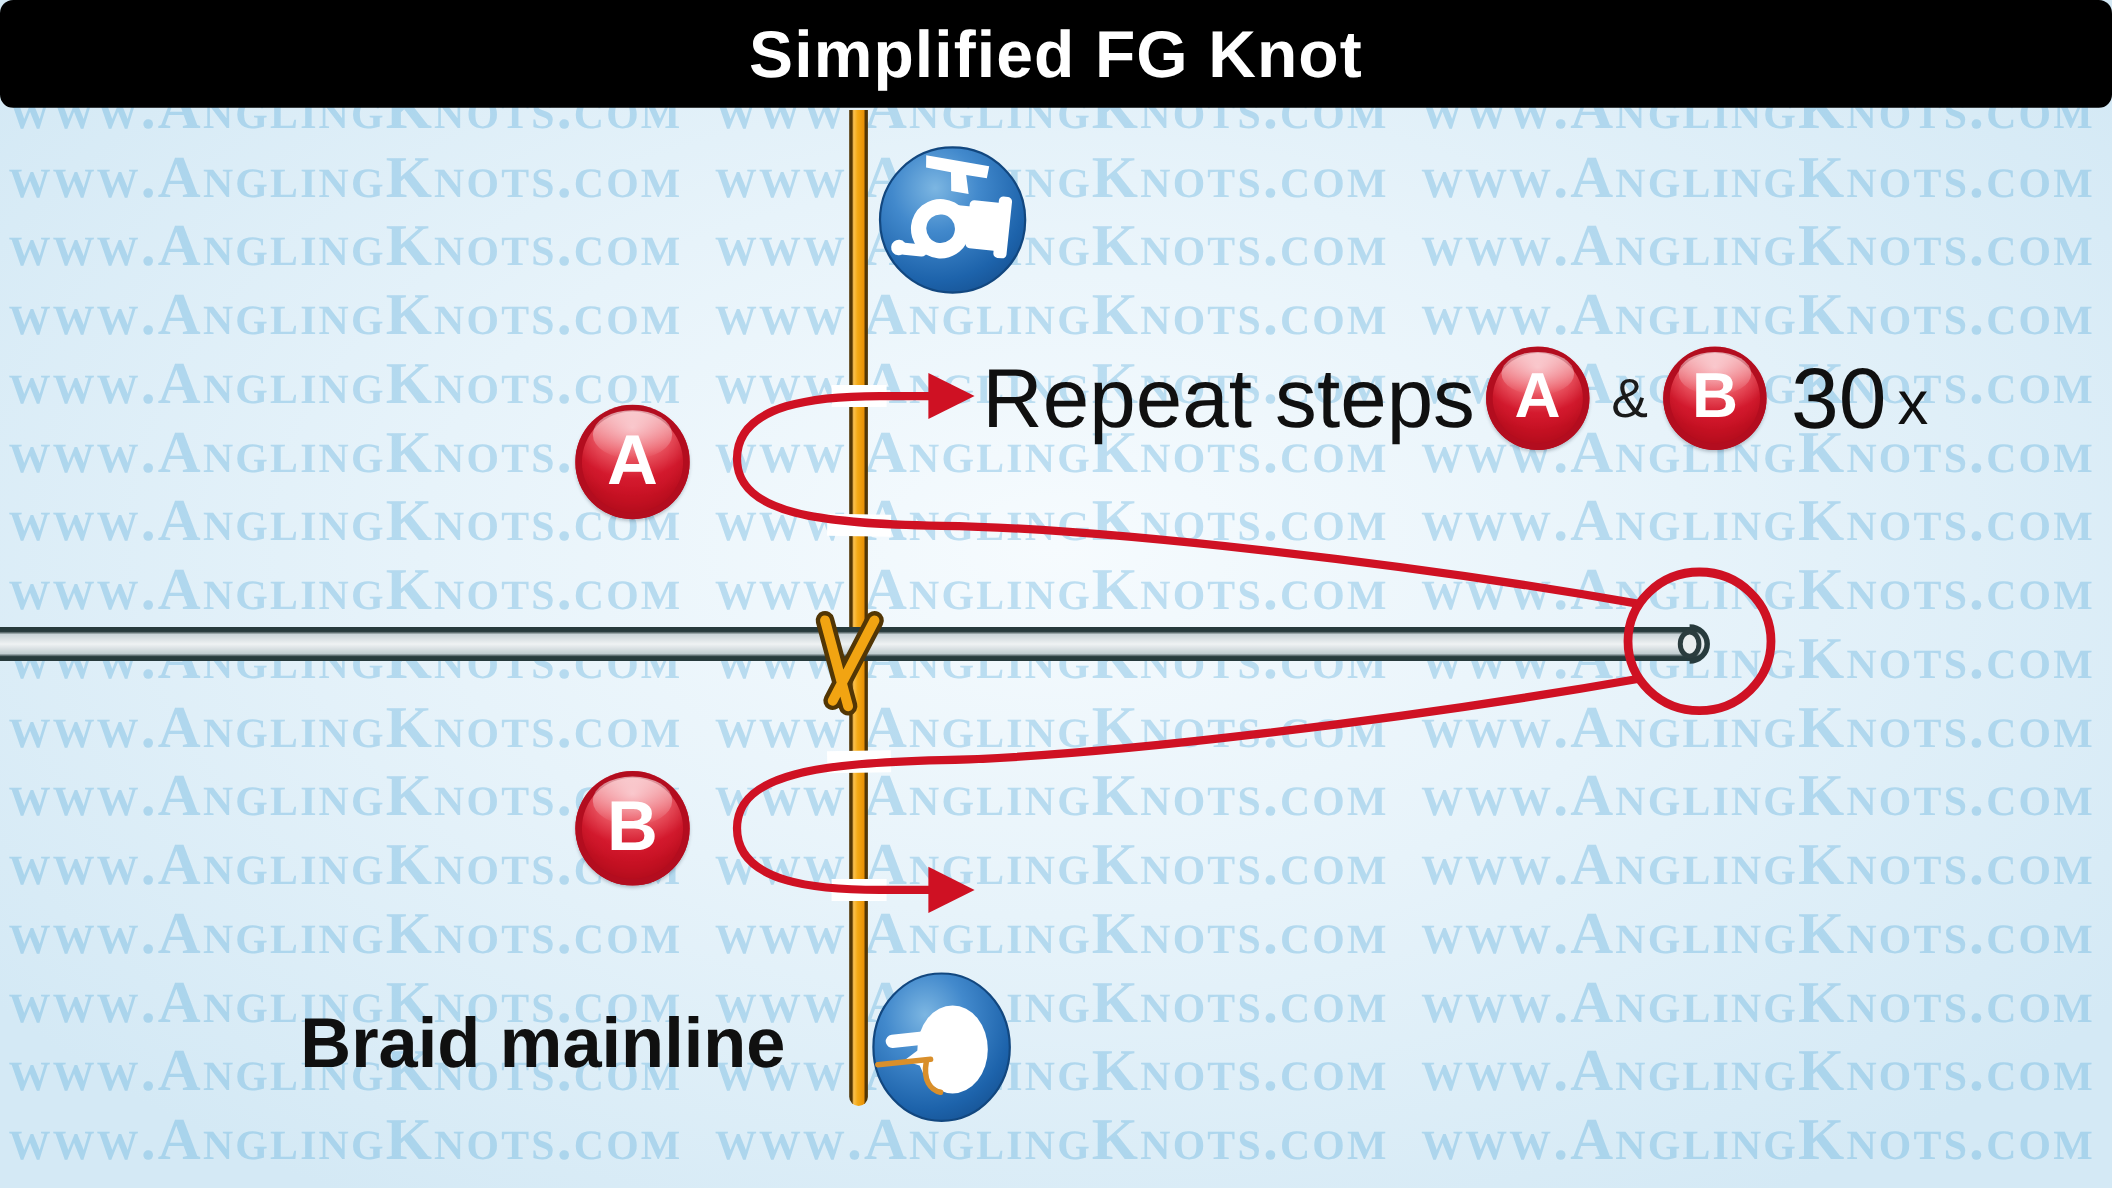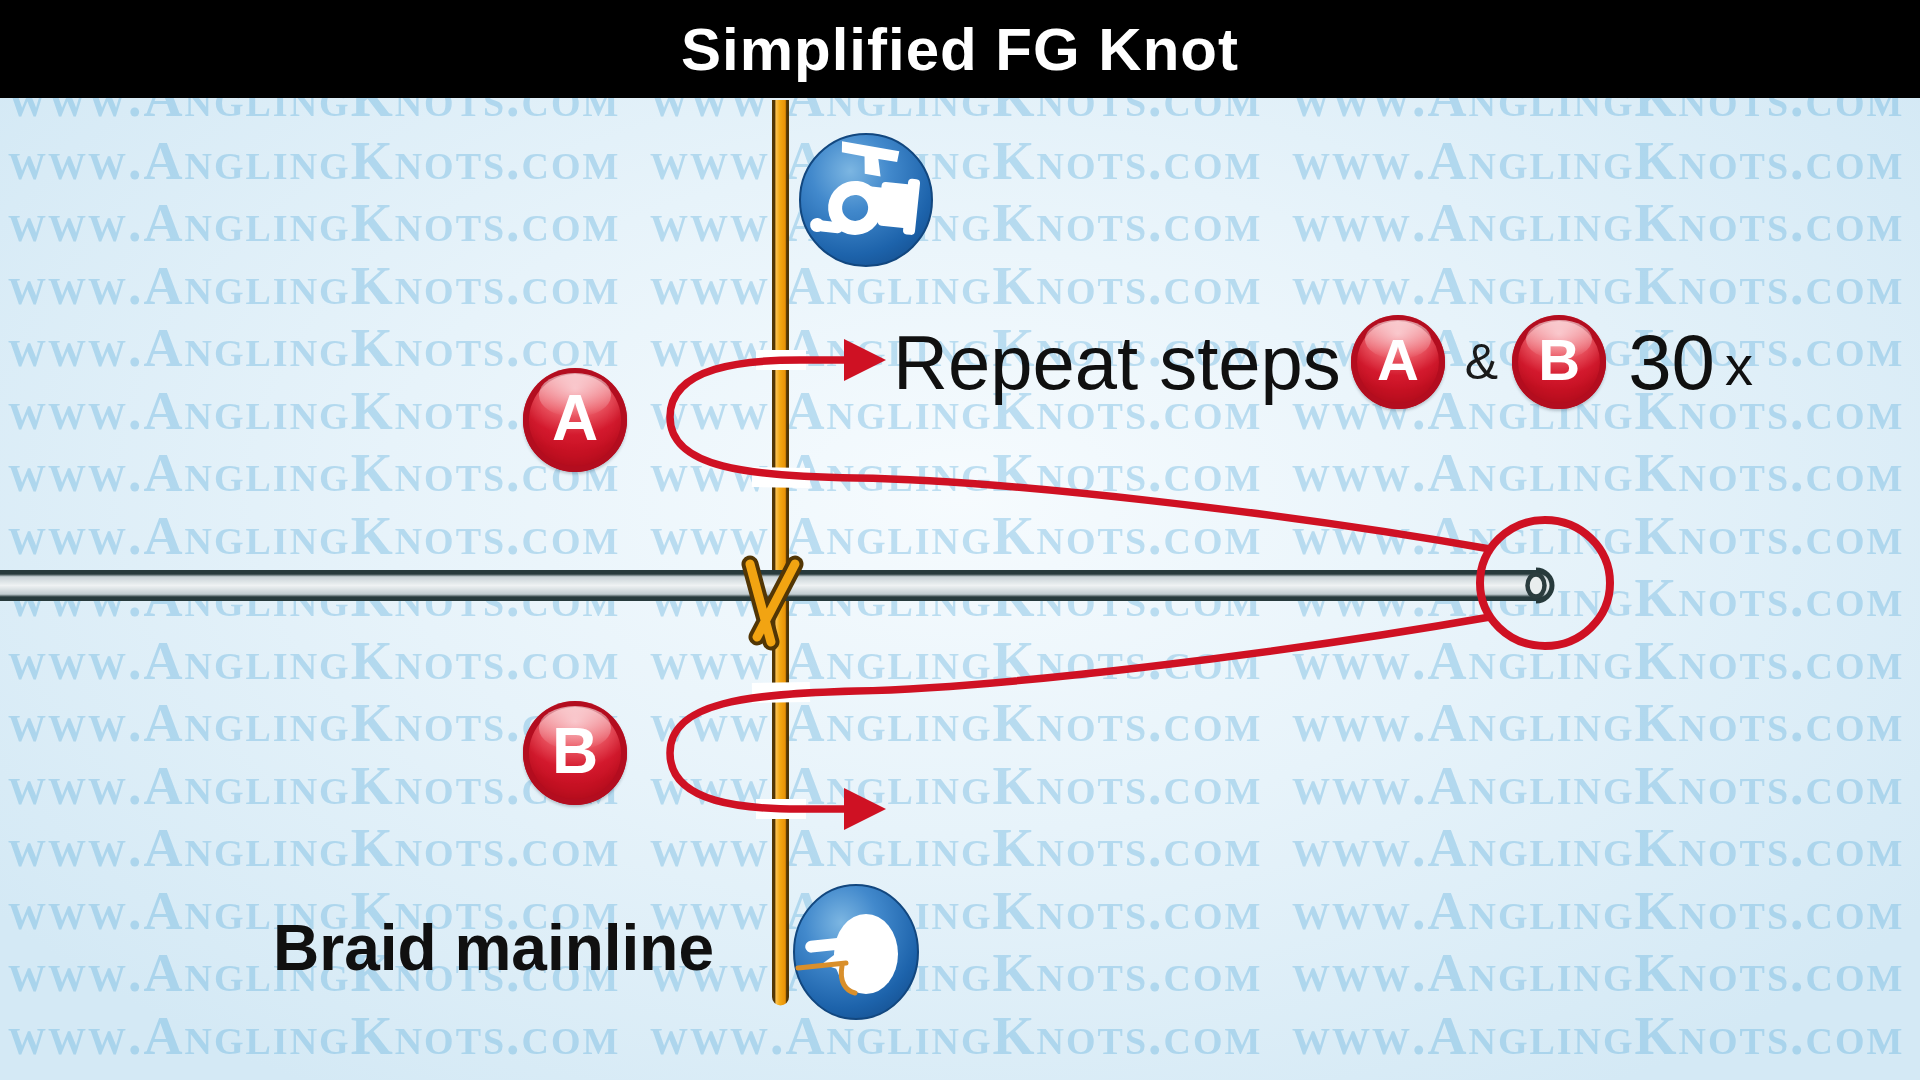--- a/index.html
+++ b/index.html
@@ -5,21 +5,21 @@
   html,body { margin:0; padding:0; background:#ffffff; }
   .canvas {
     position:relative; width:1920px; height:1080px; overflow:hidden;
     background: radial-gradient(ellipse 1200px 700px at 50% 46%, #f6fbfe 0%, #e7f3fa 48%, #d4e9f5 100%);
     font-family:"Liberation Sans","DejaVu Sans",sans-serif;
     text-align:center;
   }
   
   .title-bar {
     position:absolute; left:0; top:0; width:1920px; height:98px;
-    background:#000; display:flex; align-items:center; justify-content:center; z-index:6;
+    background:#000; display:flex; align-items:center; justify-content:center; z-index:6;border-radius:12px;
   }
   .title-bar h1 {
     margin:0; color:#fff; font-size:60px; font-weight:bold; letter-spacing:1px;
   }
   
   .watermark-layer {
     position:absolute; left:8px; top:67px; z-index:1;
     display:flex; flex-direction:column; width:max-content;
   }
   .watermark-row {

